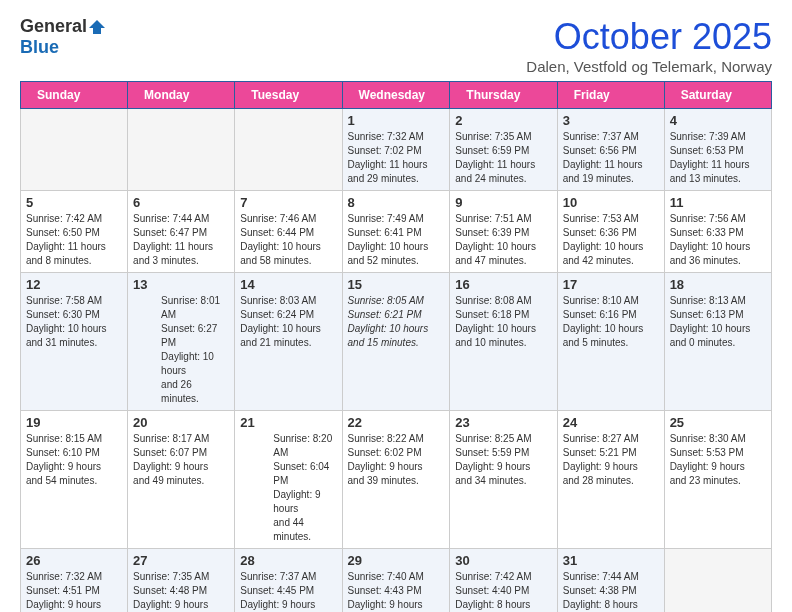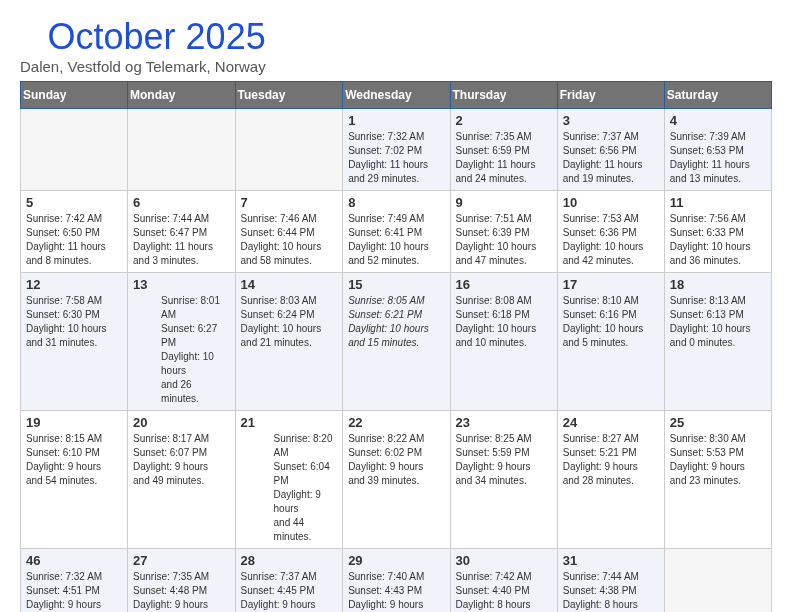--- a/index.html
+++ b/index.html
@@ -54,25 +54,25 @@
     .location {
       font-size: 15px;
       color: #555;
     }
     .calendar {
       width: 100%;
       border-collapse: collapse;
       margin-top: 4px;
     }
     .calendar th {
-      background-color: #737373;
+      background-color: #ec4899;
       color: #fff;
       font-size: 12px;
       font-weight: bold;
-      padding: 6px 2px;
+      padding: 6px 16px;
       text-align: left;
       border: 1px solid #2a5da0;
     }
     .calendar td {
       border: 1px solid #ccc;
       vertical-align: top;
       padding: 4px 5px;
       width: 108px;
       min-height: 80px;
       background: #fff;
@@ -98,20 +98,29 @@
     }
     .row-shaded td:not(.empty) {
       background: #f0f4fa;
     }
   </style>
 </head>
 <body>
 
 <div class="page">
   <div class="header">
+    <div class="logo">
+      <div class="logo-text">
+        <span class="logo-general">General</span>
+        <svg class="logo-icon" viewBox="0 0 18 18">
+          <polygon points="8,2 16,10 12,10 12,16 4,16 4,10 0,10" fill="#1a6bb5"></polygon>
+        </svg>
+      </div>
+      <span class="logo-blue">Blue</span>
+    </div>
     <div class="title-block">
       <div class="month-title">October 2025</div>
       <div class="location">Dalen, Vestfold og Telemark, Norway</div>
     </div>
   </div>
 
   <table class="calendar">
     <thead>
       <tr>
 
@@ -306,21 +315,21 @@
           <td>
             <div class="cell-date">25</div>
             <div class="cell-info" style="white-space: pre-line;">Sunrise: 8:30 AM
 Sunset: 5:53 PM
 Daylight: 9 hours
 and 23 minutes.</div>
           </td>
         </tr>
         <tr class="row-shaded">
           <td>
-            <div class="cell-date">46</div>
+            <div class="cell-date">26</div>
             <div class="cell-info" style="white-space: pre-line;">Sunrise: 7:32 AM
 Sunset: 4:51 PM
 Daylight: 9 hours
 and 18 minutes.</div>
           </td>
           <td>
             <div class="cell-date">27</div>
             <div class="cell-info" style="white-space: pre-line;">Sunrise: 7:35 AM
 Sunset: 4:48 PM
 Daylight: 9 hours

